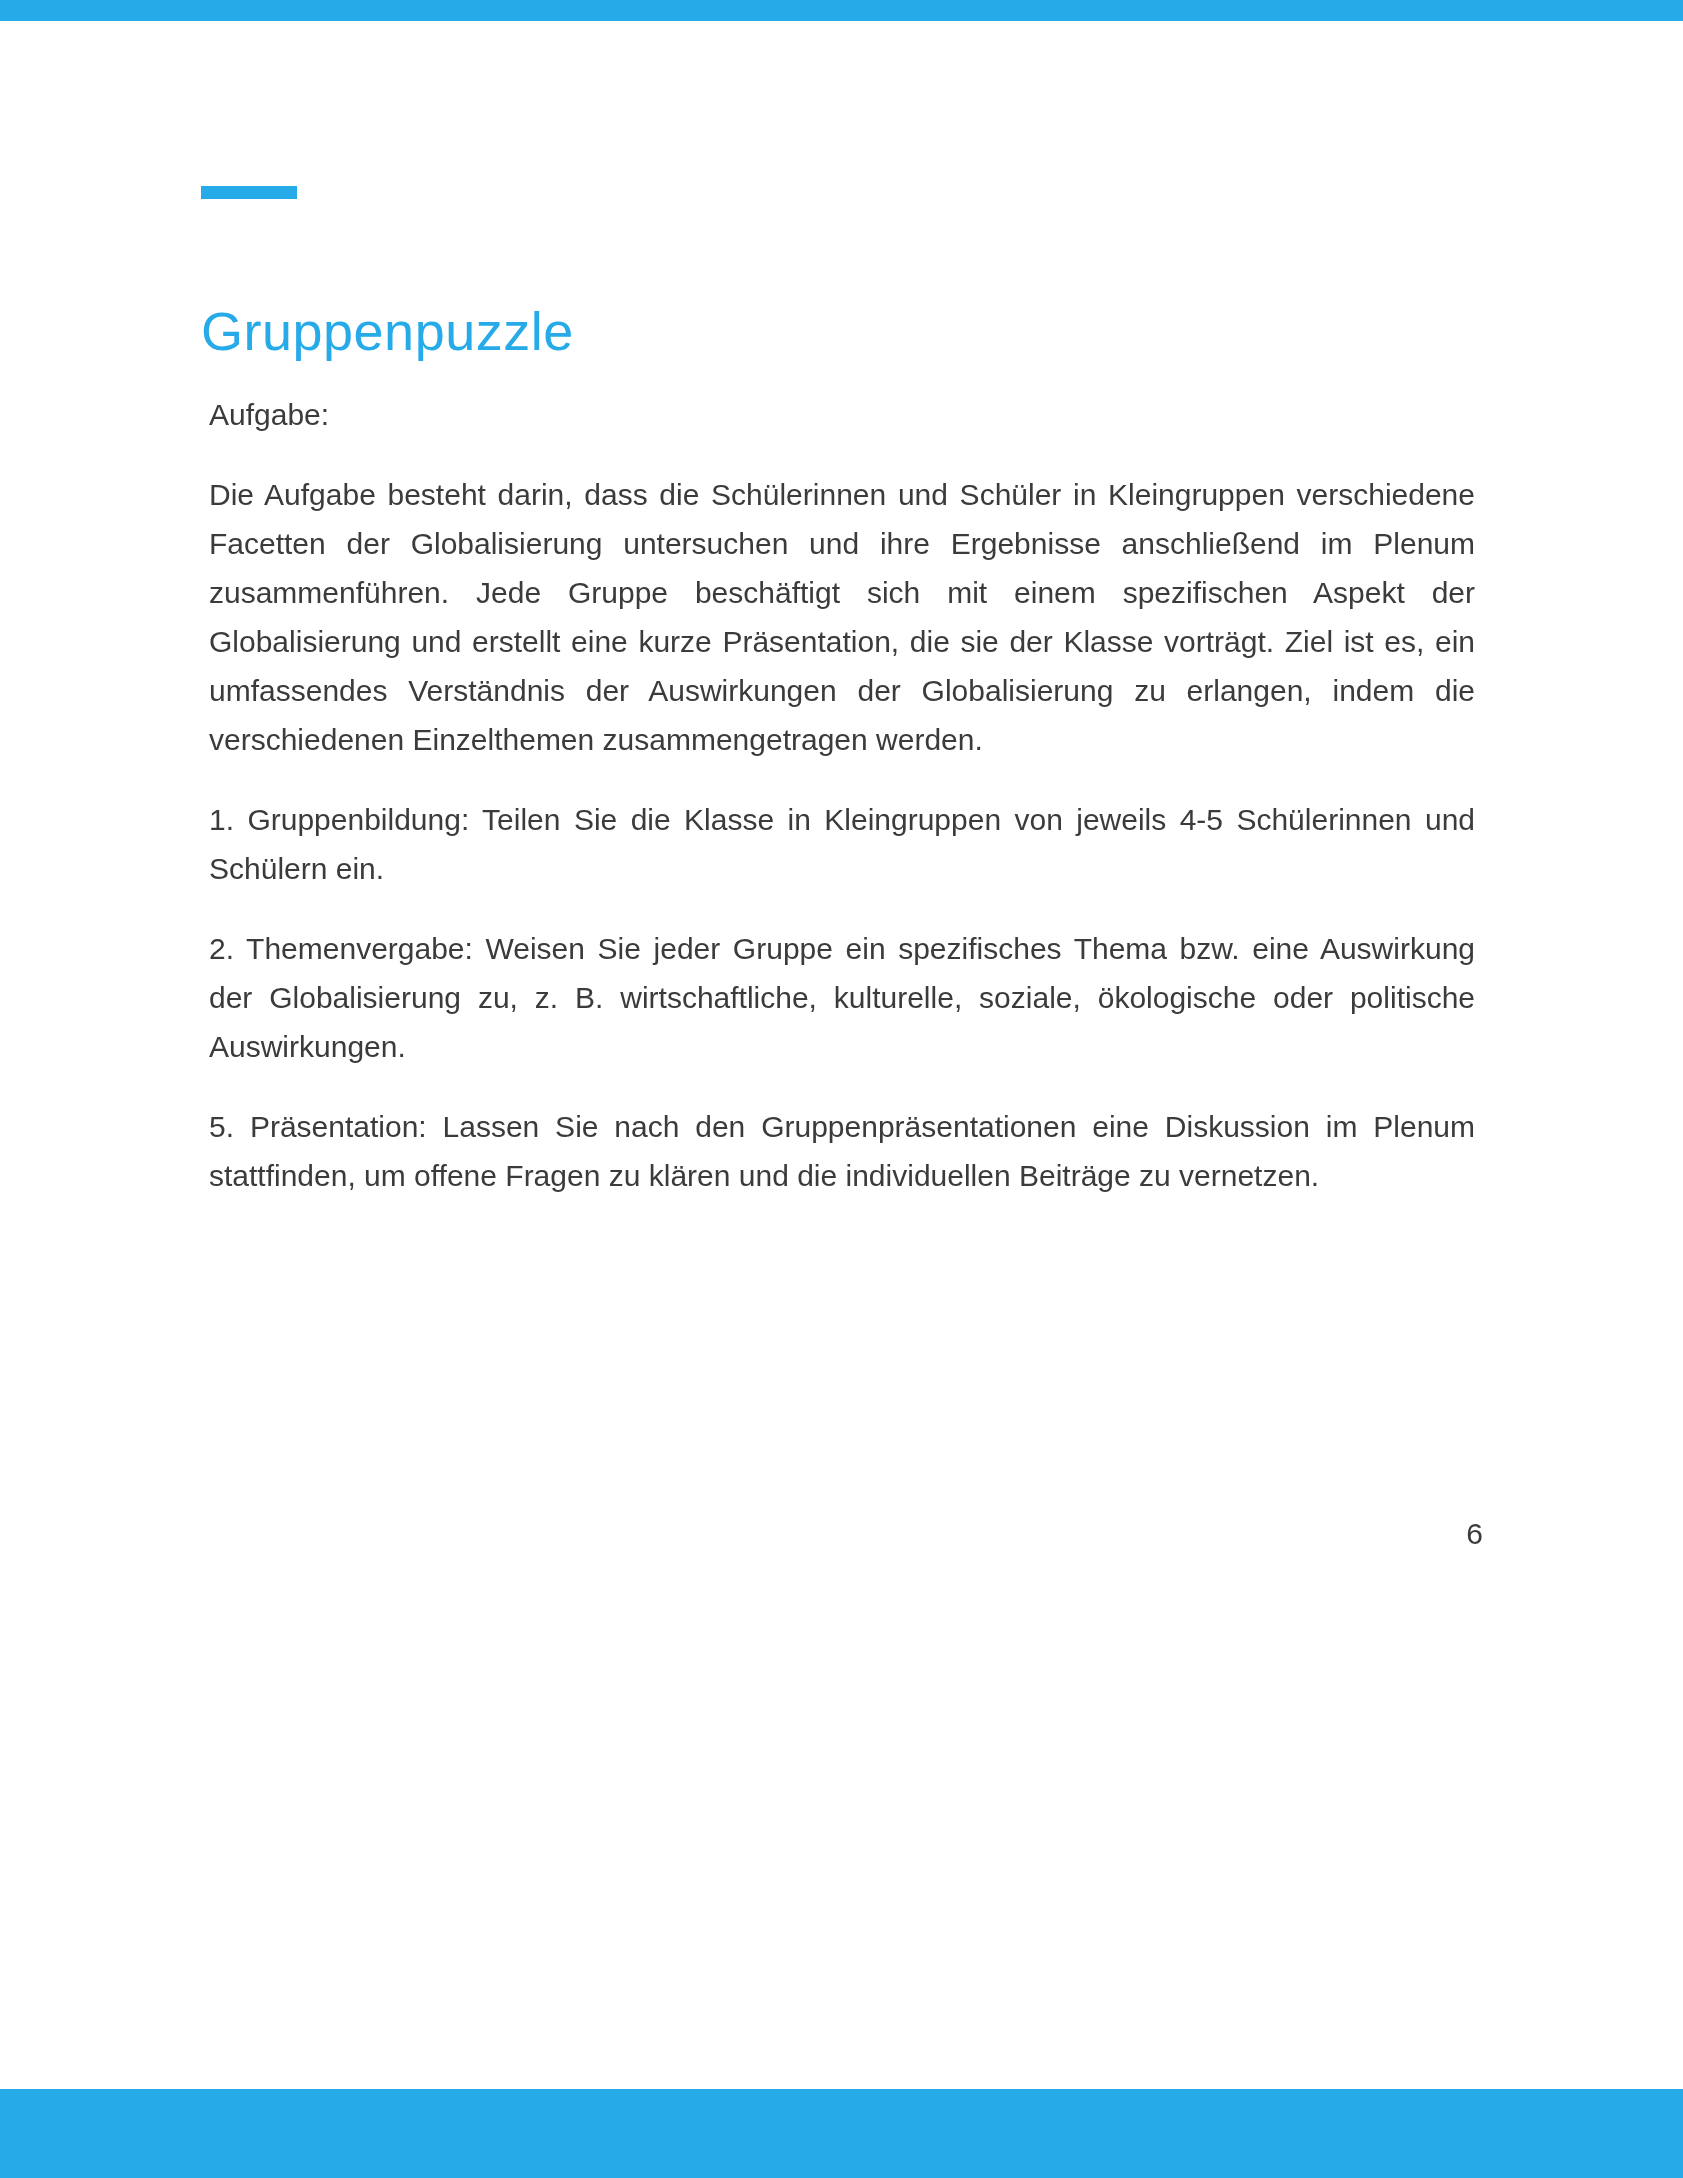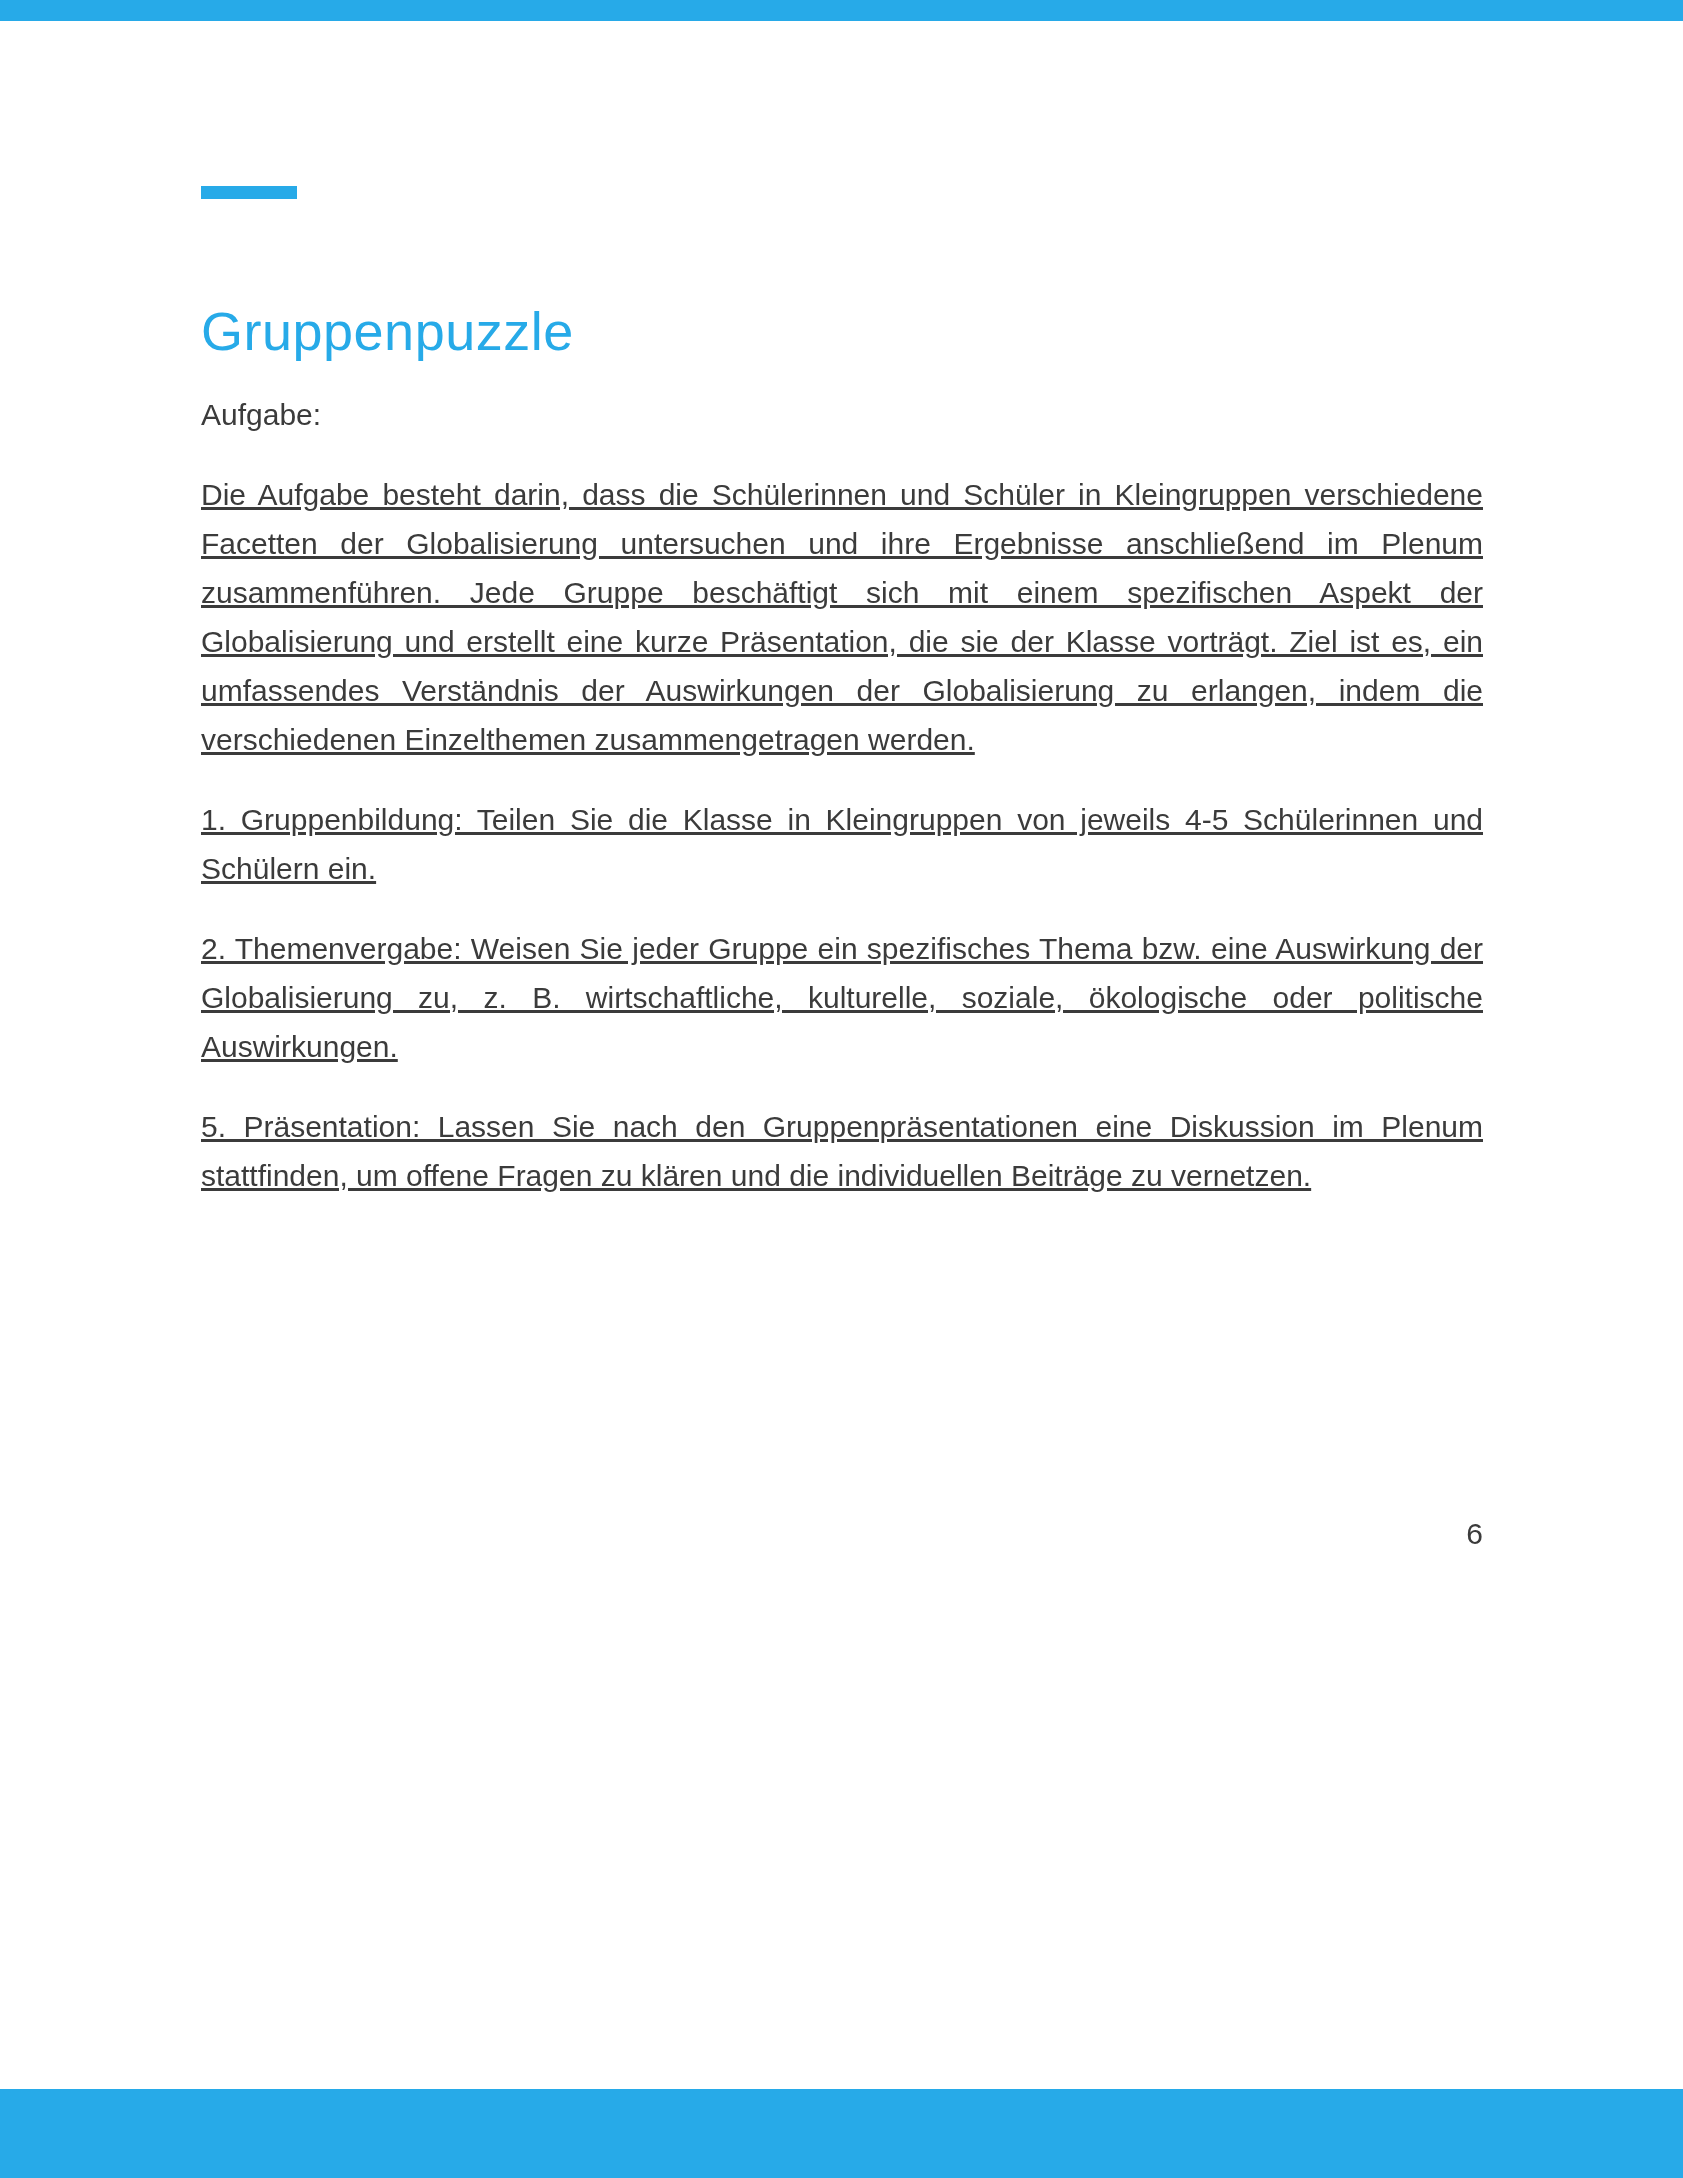--- a/index.html
+++ b/index.html
@@ -44,34 +44,33 @@
   }
   h1.title {
     margin: 99px 0 0 0;
     font-size: 54px;
     line-height: 66px;
     font-weight: 400;
     color: #27aae8;
     letter-spacing: 0.5px;
   }
   p {
-    margin: 0;
+    margin: 8px;
     font-size: 30px;
     line-height: 49px;
     hyphens: none;
     -webkit-hyphens: none;
   }
   .label {
     margin-top: 26px;
   }
   .body-par {
     margin-top: 31px;
     text-align: justify;
     text-justify: inter-word;
-    text-decoration: underline;
   }
   .notes-heading {
     margin-top: 110px;
   }
   .pagenum {
     margin-top: 309px;
     text-align: right;
     font-size: 30px;
     line-height: 49px;
   }

